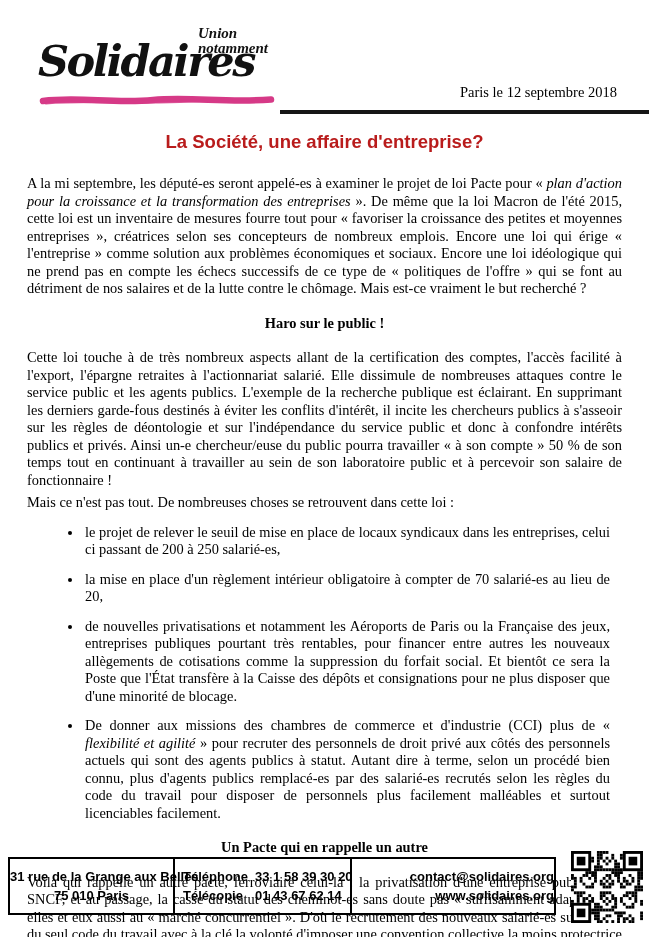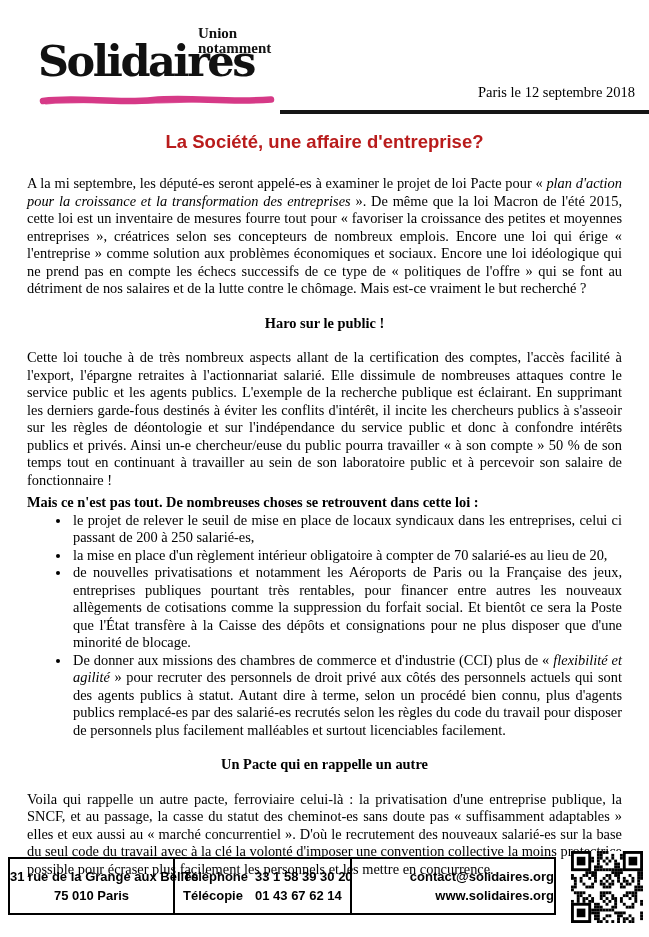--- a/index.html
+++ b/index.html
@@ -1,43 +1,43 @@
 <!DOCTYPE html>
 <html><head>
 <meta charset="utf-8">
 <style>
   html,body{margin:0;padding:0;}
   body{background:#ffffff;font-family:"Liberation Serif", serif;color:#000;}
   .page{position:relative;width:649px;height:937px;background:#ffffff;overflow:hidden;}
 
   
-  .logo{position:absolute;left:38px;top:20px;width:240px;height:88px;}
+  .logo{position:absolute;left:38px;top:20px;width:240px;height:88px;font-style:italic;}
   .logo-union{position:absolute;left:160px;top:6px;font-family:"Liberation Serif",serif;
               font-weight:bold;font-size:15px;line-height:15px;color:#111;}
   .logo-word{position:absolute;left:0;top:18px;font-family:"DejaVu Serif",serif;
              font-weight:bold;font-size:43px;line-height:46px;letter-spacing:-2.5px;color:#111;}
   .logo-stroke{position:absolute;left:0;top:72px;}
 
-  .date-line{position:absolute;right:14px;top:84px;font-size:14.5px;color:#000;}
+  .date-line{position:absolute;right:32px;top:84px;font-size:14.5px;color:#000;}
 
   .header-rule{position:absolute;left:280px;top:110px;width:369px;height:4px;background:#161616;}
 
   
   .doc-title{position:absolute;left:0;top:131px;width:649px;text-align:center;
              font-family:"Liberation Sans",sans-serif;font-weight:bold;font-size:18.5px;
              color:#c00000;}
 
   
   .body-text{position:absolute;left:27px;top:167px;width:595px;
              font-size:14.4px;line-height:17.5px;text-align:justify;}
   .body-text p{margin:8px 0 17px 0;}
-  .body-text p.tight{margin:0 0 0 0;font-weight:bold;}
+  .body-text p.tight{margin:0 0 0 0;}
   .sec-head{font-weight:bold;margin:0 0 13px 0;text-align:center;}
   .body-text ul{margin:0 0 17px 0;padding:0 0 0 44px;}
-  .body-text li{margin:0;padding:0 0 0 2px;}
+  .body-text li{margin:12px;padding:0 0 0 2px;}
   .it{font-style:italic;}
 
   
   .footer-table{position:absolute;left:8px;top:857px;width:548px;height:58px;
                 border:2px solid #000;display:flex;box-sizing:border-box;
                 font-family:"Liberation Sans",sans-serif;font-weight:bold;font-size:13px;}
   .f-cell{display:flex;flex-direction:column;justify-content:center;box-sizing:border-box;
           line-height:19px;}
   .f-cell.c1{width:165px;text-align:center;border-right:2px solid #000;}
   .f-cell.c2{width:177px;padding-left:8px;border-right:2px solid #000;}

